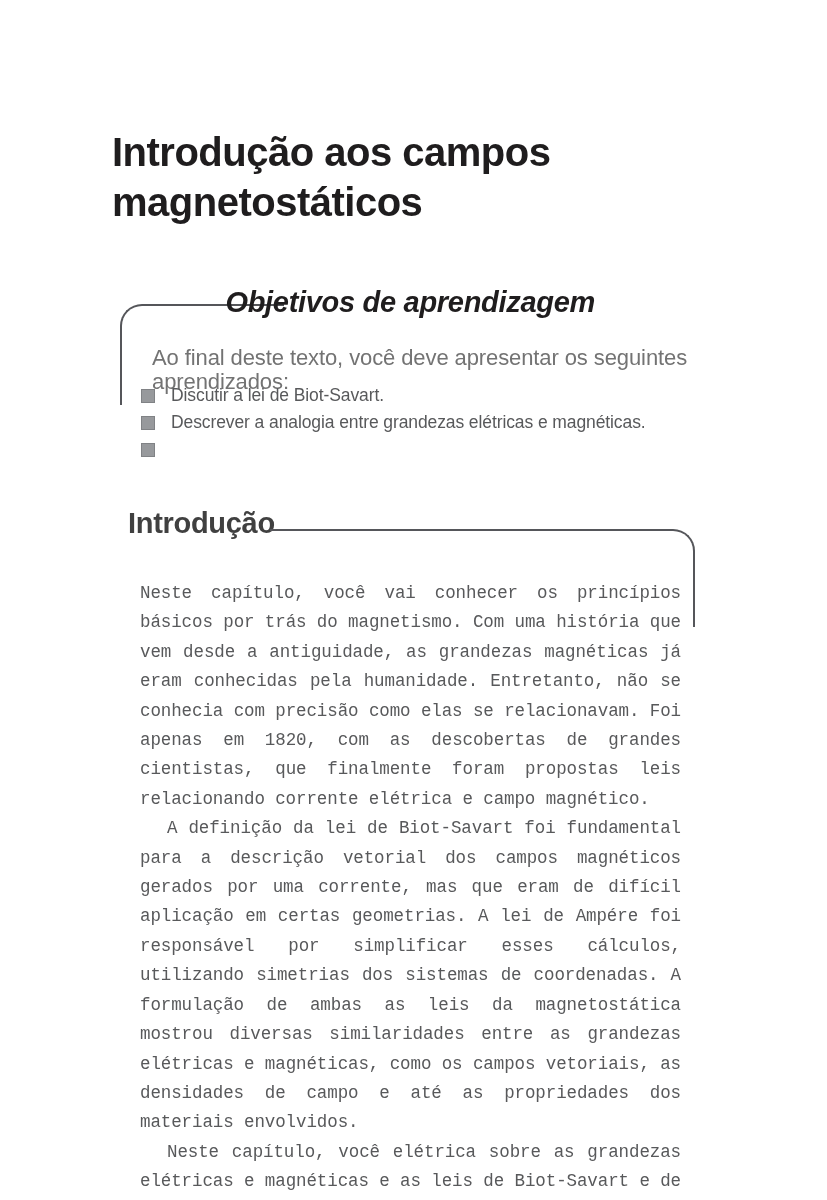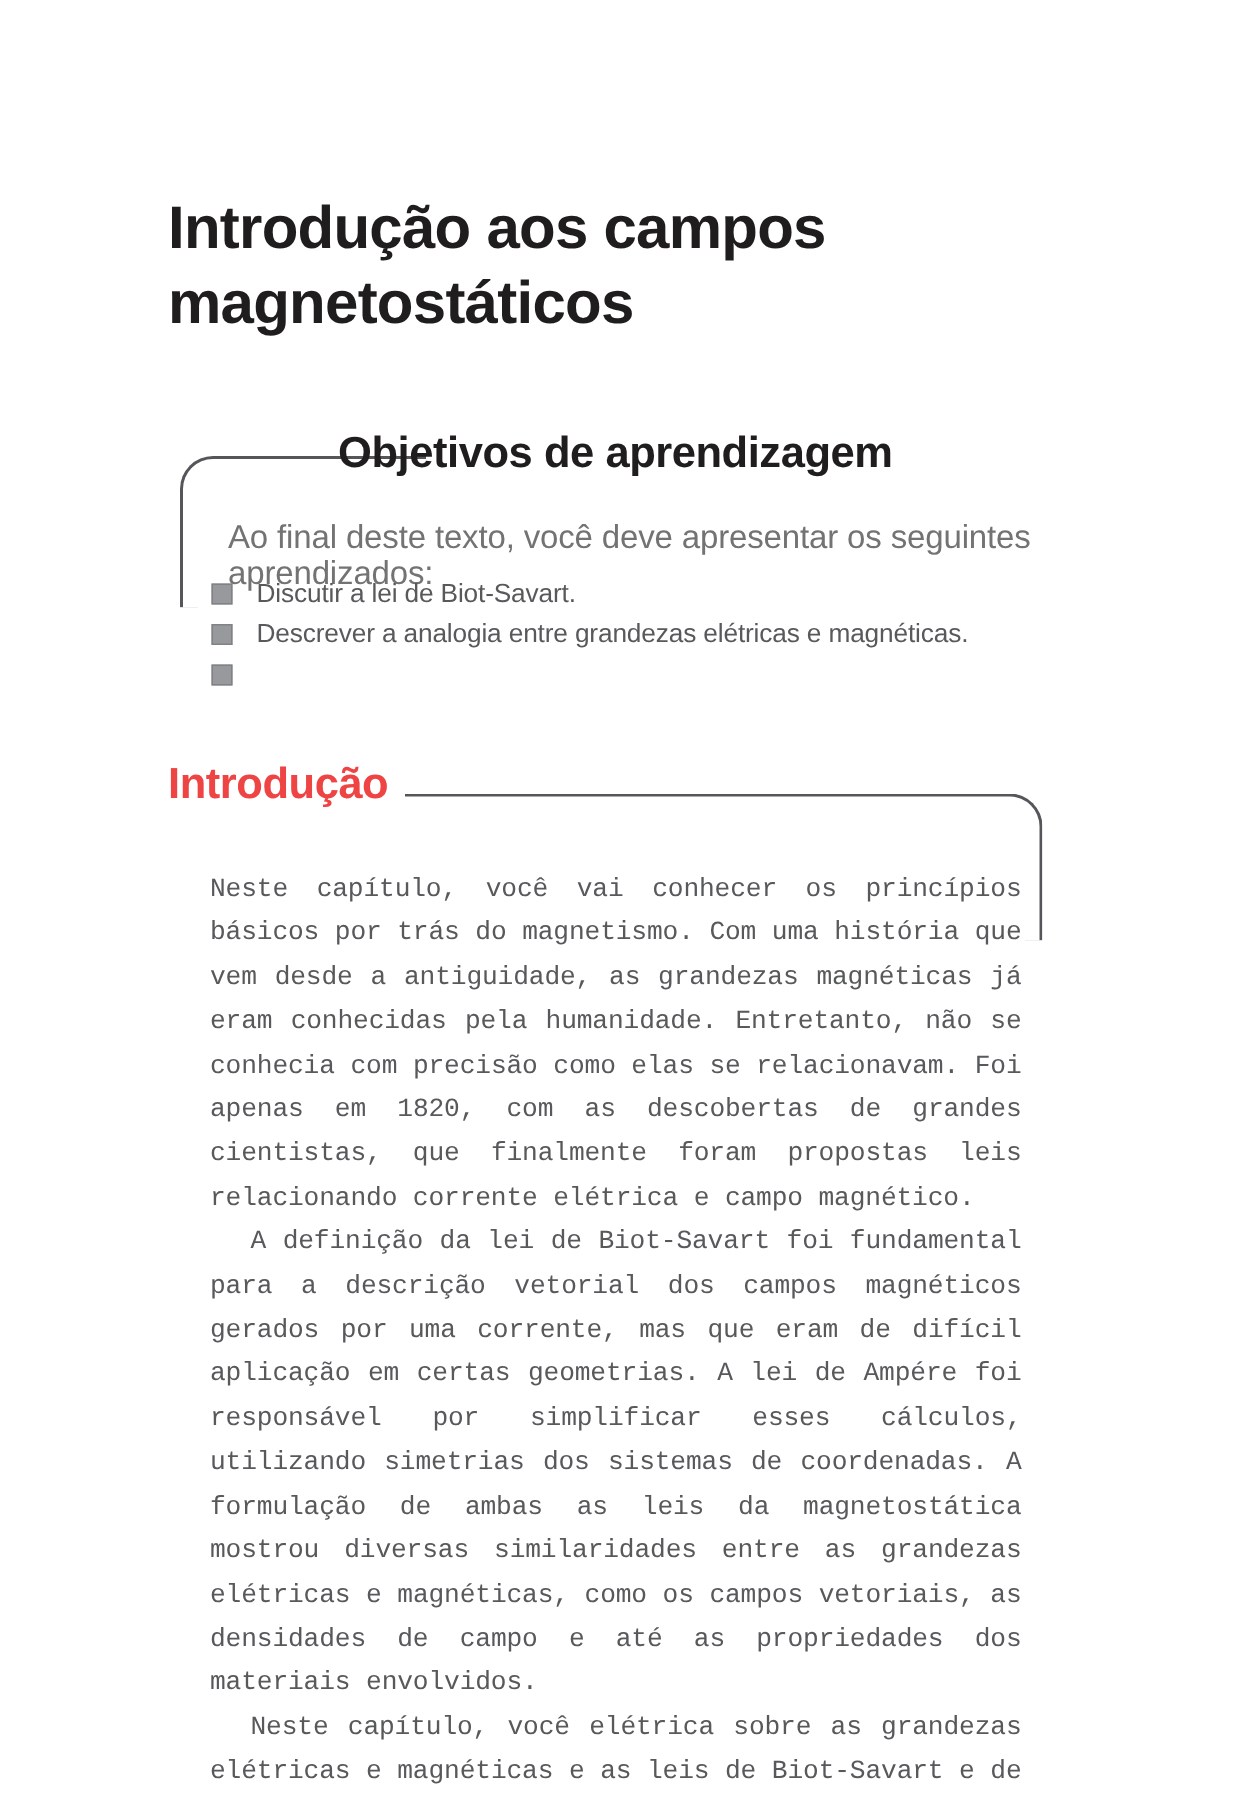--- a/index.html
+++ b/index.html
@@ -45,20 +45,21 @@
     position: absolute;
     top: 285px;
     right: 130px;
     margin: 0;
     font-size: 29px;
     line-height: 34px;
     font-weight: 700;
     letter-spacing: -0.3px;
     color: #1f1d1e;
     white-space: nowrap;
+    font-style: italic;
   }
   .objectives-intro {
     position: absolute;
     left: 140px;
     top: 334px;
     width: 560px;
     margin: 12px;
     font-size: 22px;
     line-height: 24px;
     color: #737373;
@@ -86,28 +87,28 @@
     width: 12px;
     height: 12px;
     margin: 3px 16px 0 1px;
     background: #97999c;
     border: 1px solid #808285;
   }
 
   
   .introduction-heading {
     position: absolute;
-    left: 112px;
+    left: 128px;
     top: 506px;
     margin: 0;
     font-size: 29px;
     line-height: 34px;
     font-weight: 700;
     letter-spacing: -0.3px;
-    color: #ef4444;
+    color: #404040;
     white-space: nowrap;
   }
   .introduction-deco {
     position: absolute;
     left: 270px;
     top: 529px;
     width: 423px;
     height: 96px;
     border-top: 2px solid #55565a;
     border-right: 2px solid #55565a;

